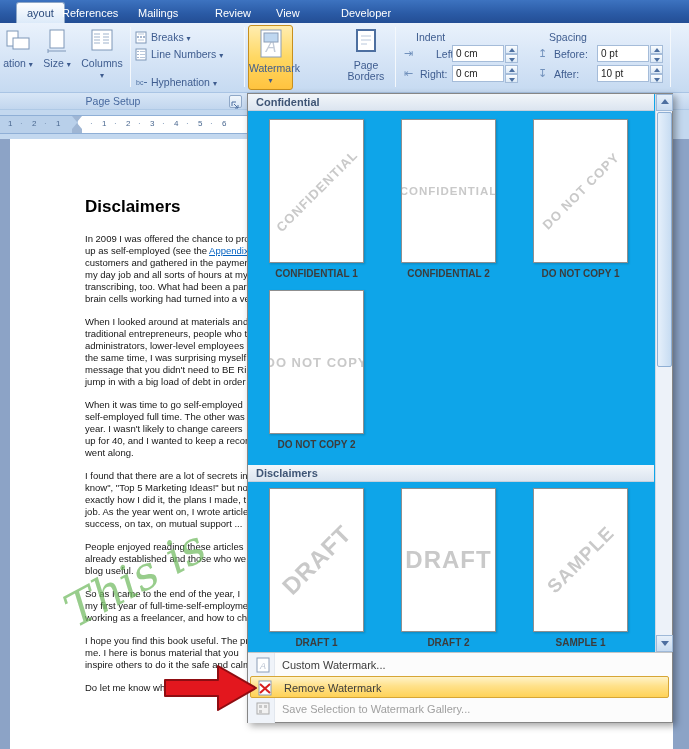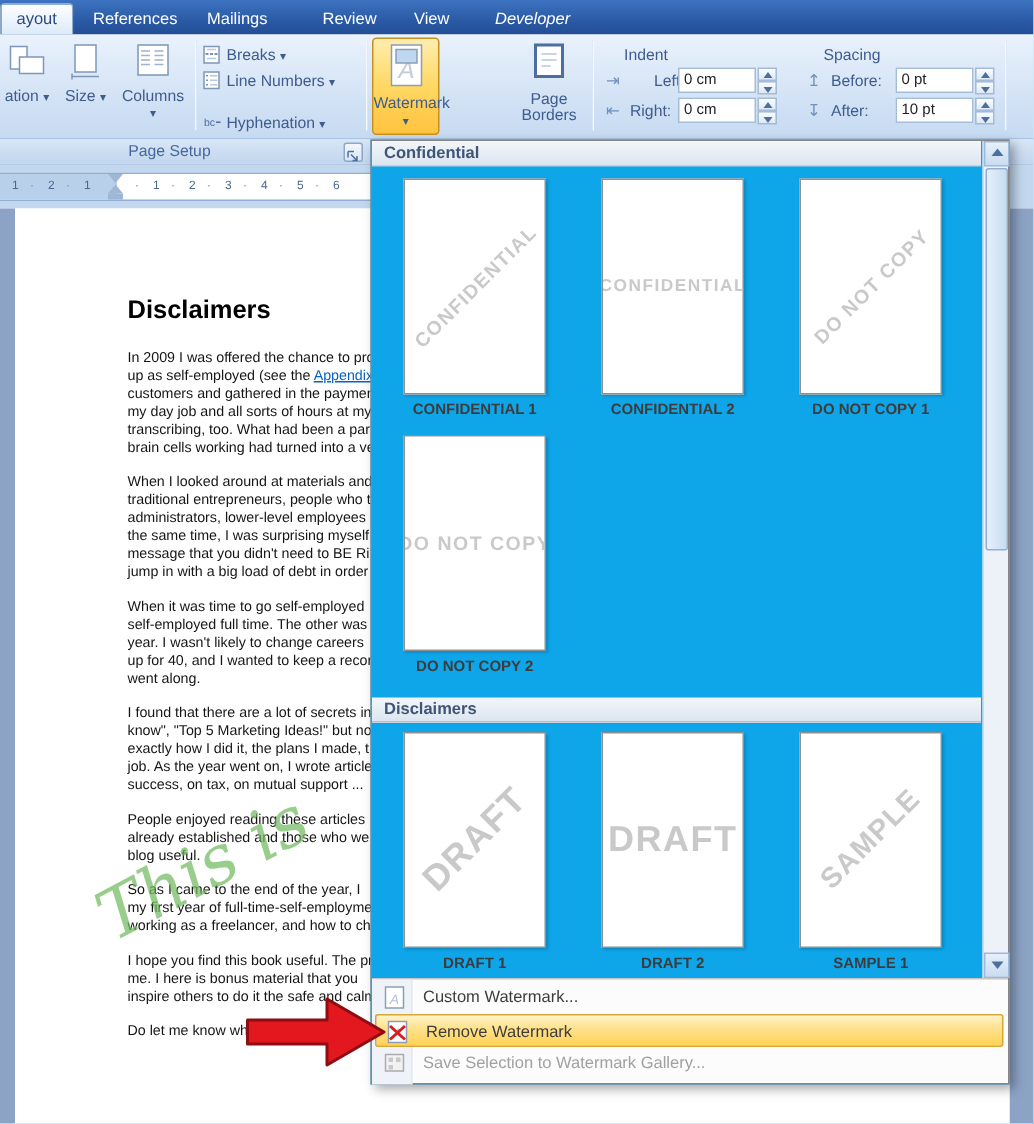--- a/index.html
+++ b/index.html
@@ -131,26 +131,26 @@
 
   
   .red-arrow { position:absolute; left:163px; top:663px; z-index:20; }
 </style>
 </head>
 <body>
 
 <div id="stage">
 
   <div class="tabbar">
-    <div class="tab active" style="left:0;">ayout</div>
+    <div class="tab active" style="left:16px;">ayout</div>
     <div class="tab" style="left:52px;">References</div>
     <div class="tab" style="left:128px;">Mailings</div>
     <div class="tab" style="left:205px;">Review</div>
     <div class="tab" style="left:266px;">View</div>
-    <div class="tab" style="left:320px;font-style:italic;">Developer</div>
+    <div class="tab" style="left:331px;">Developer</div>
   </div>
 
   <div class="ribbon">
 
     <div class="bigbtn" style="left:38px;width:38px;">
       <span class="bicon">
         <svg width="24" height="26">
             <rect x="5" y="2" width="14" height="18" fill="#fff" stroke="#7E97B8"></rect>
             <path d="M3 23 h18 M3 21 v4" stroke="#7E97B8" fill="none"></path>
           </svg>

